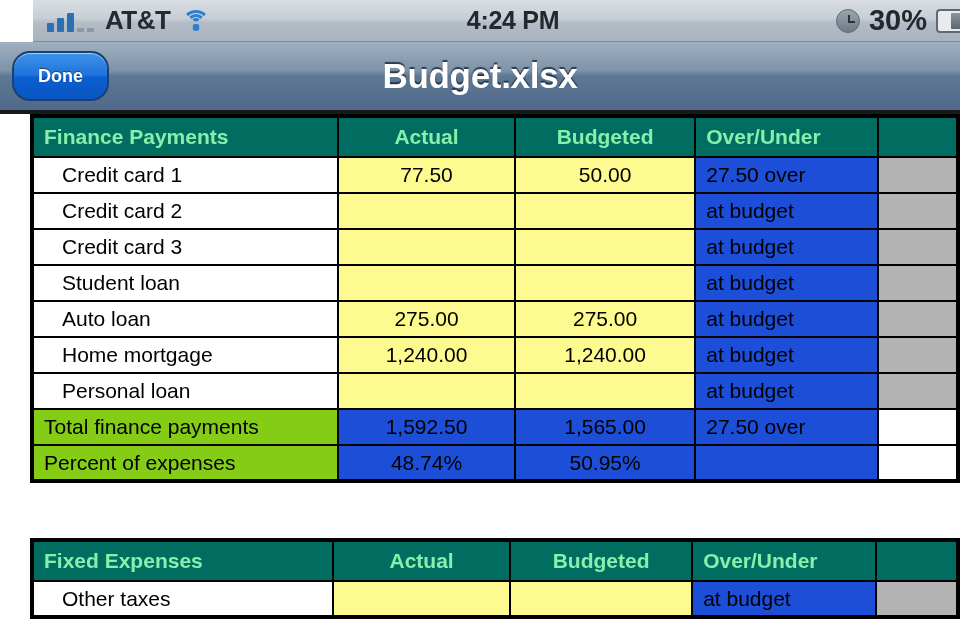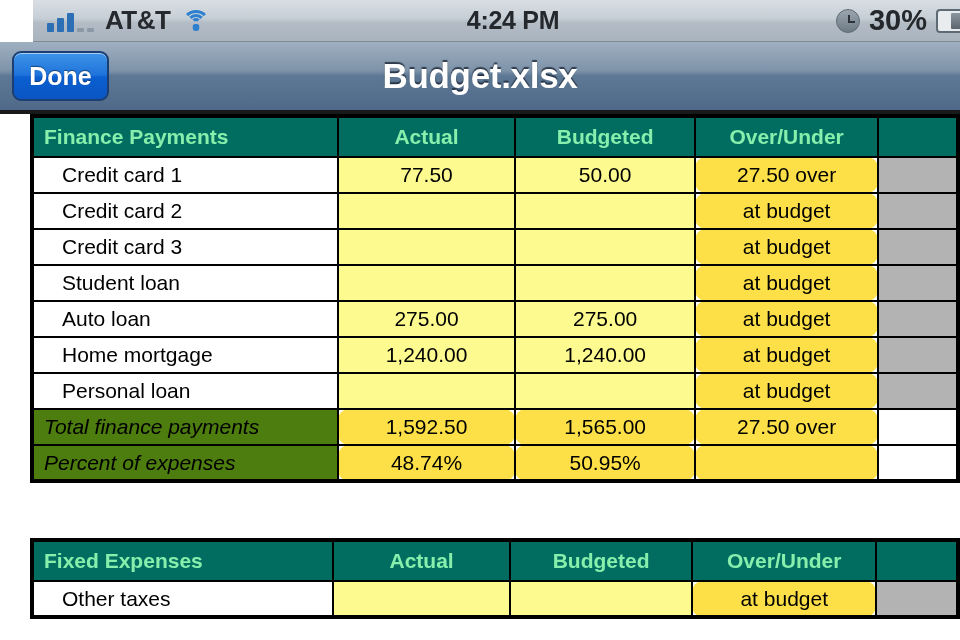--- a/index.html
+++ b/index.html
@@ -54,58 +54,58 @@
      background:linear-gradient(to bottom,#8b959e,#5d666e); border-radius:1px; }
 
   
   #nav-bar{
     position:relative; width:960px; height:72px;
     background:linear-gradient(to bottom,#9fb0c1 0%,#7e93a9 42%,#5d7894 50%,#50698a 100%);
     display:flex; align-items:center;
     border-bottom:4px solid #18191b;
   }
   #done-button{
-    margin-left:12px; width:97px; height:50px; border-radius:9px;
+    margin-left:12px; width:97px; height:50px; border-radius:18px;
     background:linear-gradient(to bottom,#3d94e8 0%,#1f73db 48%,#0b5fd0 52%,#0a55c4 100%);
     border:2px solid #1b3f73;
     box-shadow:inset 0 1px 0 rgba(255,255,255,.55);
     display:flex; align-items:center; justify-content:center;
-    color:#fff; font-size:25px; font-weight:bold;
+    color:#fff; font-size:18px; font-weight:bold;
     text-shadow:0 -1px 1px rgba(0,0,0,.45);
     cursor:pointer;
   }
   #nav-title{
     position:absolute; left:0; right:0; text-align:center;
     font-size:35px; font-weight:bold; color:#ffffff;
     text-shadow:0 -2px 1px rgba(20,30,45,.75);
     letter-spacing:-0.3px; pointer-events:none;
   }
 
   
   #sheet{ position:relative; width:960px; height:526px; background:#fff; overflow:hidden; }
 
   .tbl{ position:absolute; left:30px; border:4px solid #000; background:#fff;
         border-collapse:collapse; table-layout:fixed; }
   .tbl td{ border:2px solid #000; padding:0 10px; font-size:21px; color:#000;
            height:36px; white-space:nowrap; overflow:hidden; }
   .c-label{ width:318px; }
   .c-actual{ width:190px; text-align:center; }
   .c-budget{ width:191px; text-align:center; }
-  .c-over{   width:191px; text-align:center; }
+  .c-over{   width:191px; }
   .c-extra{  width:90px; }
 
   .hdr td{ background:#016d60; color:#86efac; font-weight:bold; height:41px; }
   .hdr td.c-label{ text-align:left; }
   .hdr td.c-extra{ background:#016d60; }
 
   .item td.c-label{ padding-left:28px; background:#fff;margin-top:12px; }
-  .tot  td.c-label{ padding-left:10px; background:#4d7c0f;font-style:italic; }
+  .tot  td.c-label{ padding-left:10px; background:#84cc16; }
 
   .yellow{ background:#fdfb8f; }
-  .green { background:#fde047;border-radius:11px; }
+  .green { background:#1d4ed8; }
   .gray  { background:#b3b3b3; border-color:#000; }
   .blank { background:#fff; border:none; }
 
   .sep-gray td{ border-top-color:#9a9a9a; }
 
   #tbl-finance{ top:0px; }
   #tbl-fixed{ top:424px; }
 </style>
 </head>
 <body>

